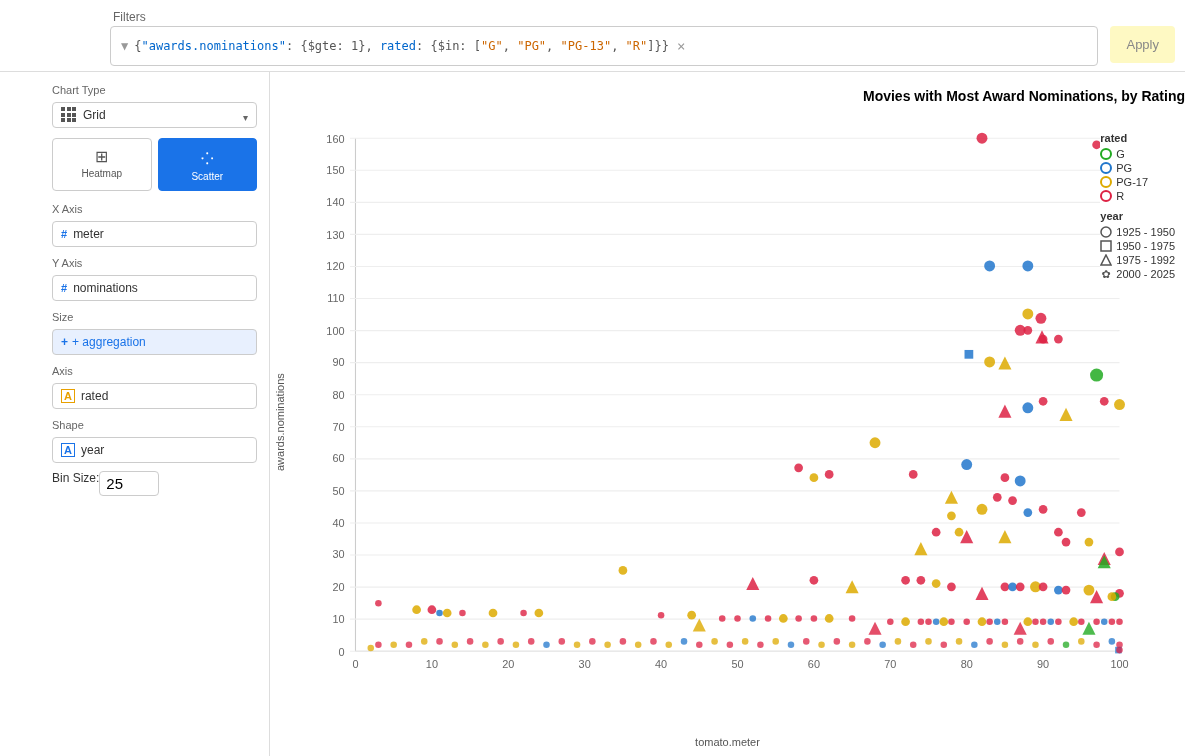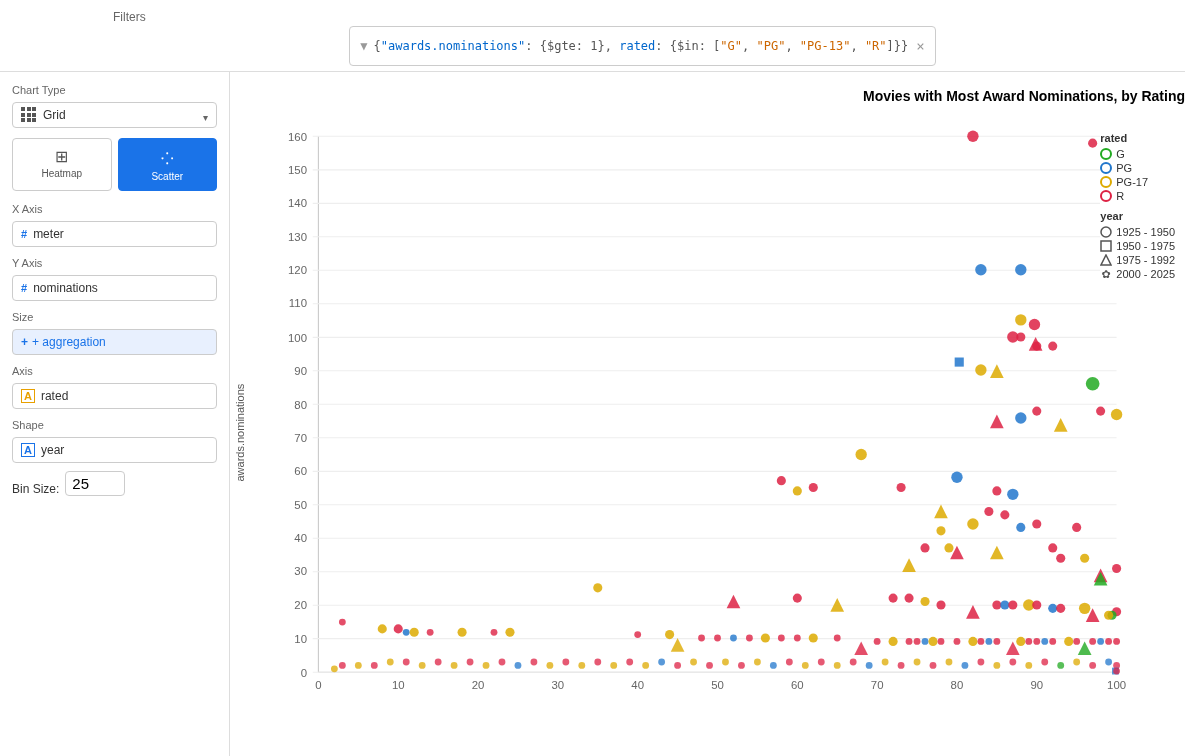--- a/index.html
+++ b/index.html
@@ -1,38 +1,38 @@
 <!DOCTYPE html>
 <html><head>
   <meta charset="utf-8">
   <style>
     * { box-sizing: border-box; margin: 0; padding: 0; }
     body { font-family: Arial, sans-serif; font-size: 12px; background: #fff; color: #333; width: 1185px; height: 756px; overflow: hidden; }
 
     .top-bar {
-      display: flex; align-items: center; padding: 8px 10px; border-bottom: 1px solid #ddd; background: #fff; height: 72px; flex-direction: column;
+      display: flex; padding: 8px 10px; border-bottom: 1px solid #ddd; background: #fff; height: 72px;
     }
     .filters-label { font-size: 12px; color: #666; margin-right: 8px; position: absolute; top: 10px; left: 113px; }
     .filter-bar {
       display: flex; align-items: center; flex: 1; border: 1px solid #ccc; border-radius: 4px; padding: 6px 10px; font-size: 12px; font-family: monospace; background: #fff; min-height: 40px; margin-top: 18px;
     }
     .filter-funnel { color: #999; margin-right: 6px; }
     .filter-text { color: #555; font-family: monospace; font-size: 12px; }
     .filter-text .brace { color: #555; }
     .filter-text .key { color: #0066cc; }
     .filter-text .val { color: #cc6600; }
     .filter-clear { margin-left: 8px; color: #999; cursor: pointer; font-size: 14px; }
     .apply-btn {
       margin-left: 12px; margin-top: 18px; padding: 6px 16px; background: #fef9c3; color: #888; border: none; border-radius: 4px; cursor: pointer; font-size: 13px;
     }
 
     .main-layout { display: flex; height: calc(756px - 72px); }
 
     .sidebar {
-      width: 230px; border-right: 1px solid #ddd; padding: 12px; overflow-y: auto; background: #fff; flex-shrink: 0;
+      width: 230px; border-right: 1px solid #ddd; padding: 12px; overflow-y: auto; background: #fff; flex-shrink: 0; margin-left: 40px;
     }
 
     .section-label { font-size: 11px; color: #666; margin-bottom: 6px; margin-top: 10px; }
     .section-label:first-child { margin-top: 0; }
 
     .chart-type-selector {
       display: flex; align-items: flex-end; border: 1px solid #ccc; border-radius: 4px; padding: 4px 8px; margin-bottom: 10px; cursor: pointer; justify-content: space-between;
     }
     .chart-type-inner { display: flex; align-items: center; gap: 6px; }
     .grid-icon { display: grid; grid-template-columns: 1fr 1fr 1fr; gap: 1px; width: 16px; height: 16px; }
@@ -70,21 +70,21 @@
     .binning-row {
       display: flex; align-items: center; padding: 5px 0; margin-bottom: 4px;
     }
     .toggle {
       width: 34px; height: 18px; background: #1a73e8; border-radius: 9px; position: relative; cursor: pointer; flex-shrink: 0;
     }
     .toggle-knob {
       width: 14px; height: 14px; background: #fff; border-radius: 50%; position: absolute; top: 2px; right: 2px;
     }
 
-    .bin-size-row { display: flex; align-items: flex-end; gap: 6px; font-size: 12px; }
+    .bin-size-row { display: flex; align-items: flex-start; gap: 0; font-size: 12px; }
     .bin-size-input {
       border: 1px solid #ccc; border-radius: 4px; padding: 3px 6px; width: 60px; font-size: 15px;
     }
 
     .chart-area { flex: 1; position: relative; background: #fff; display: flex; flex-direction: column; }
 
     .chart-title { text-align: right; font-size: 14px; font-weight: bold; color: #000000; padding: 16px 0 8px; }
 
     .chart-content { flex: 1; position: relative; display: flex; }
 

